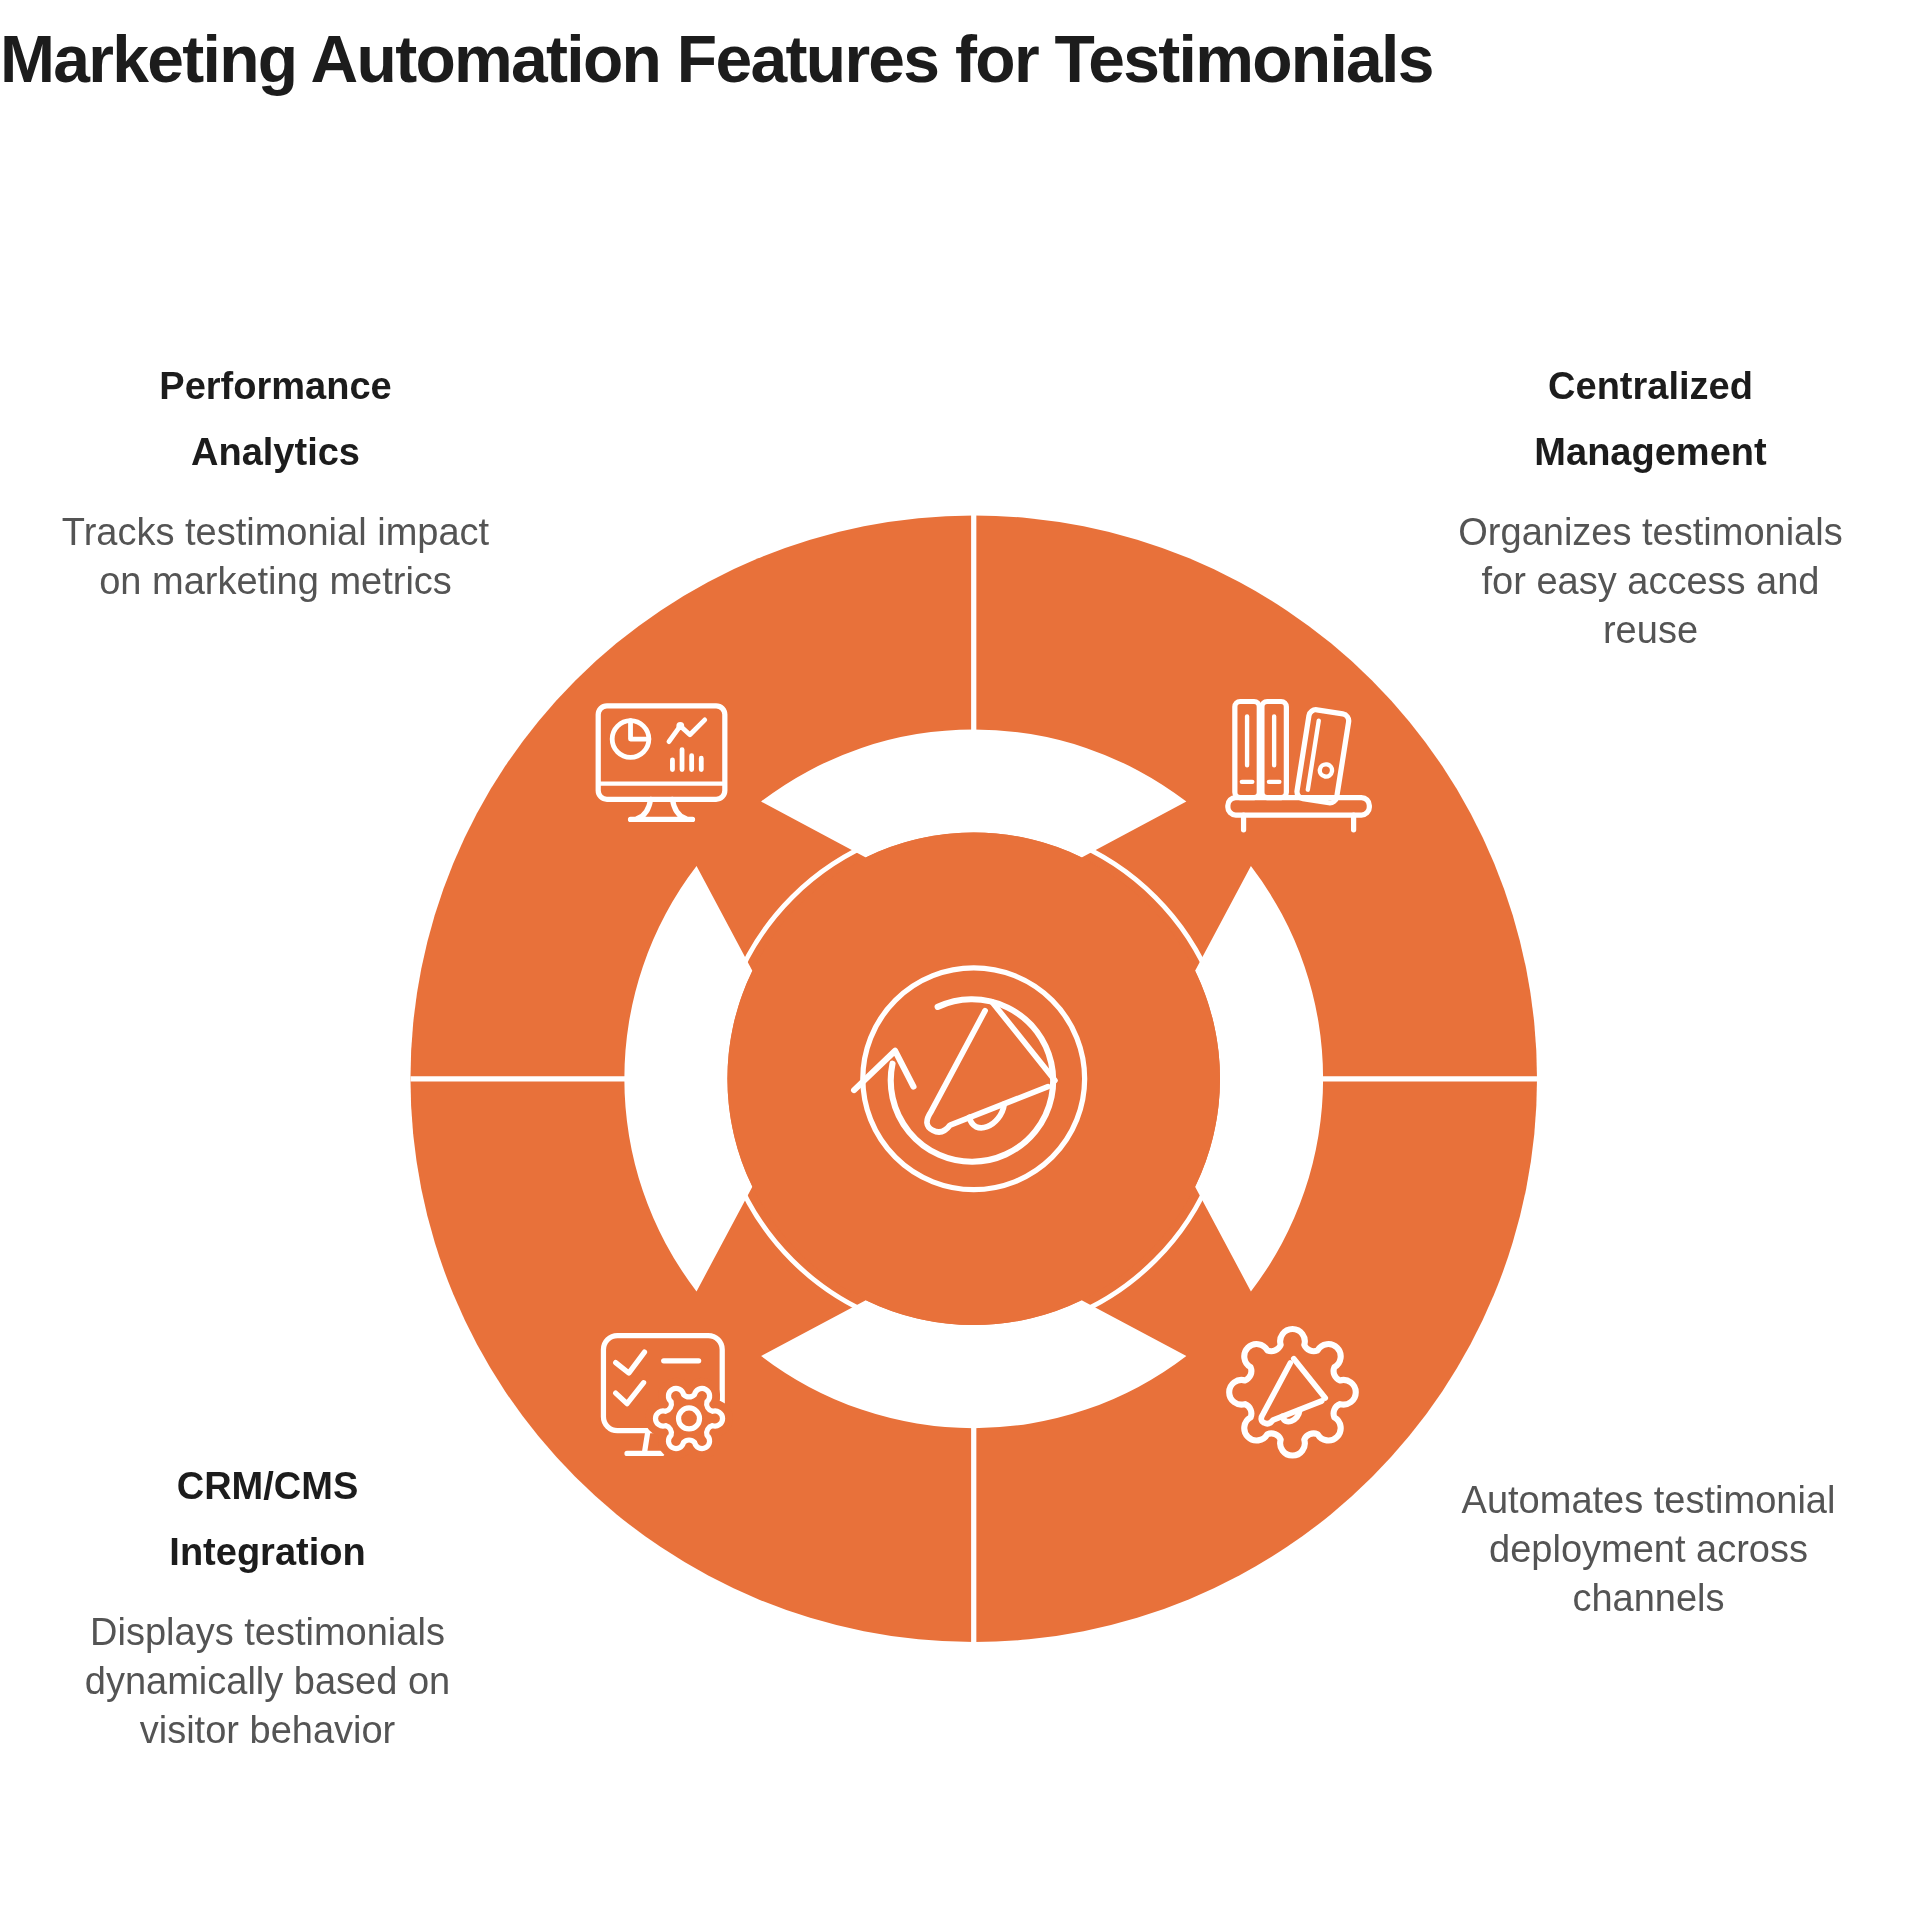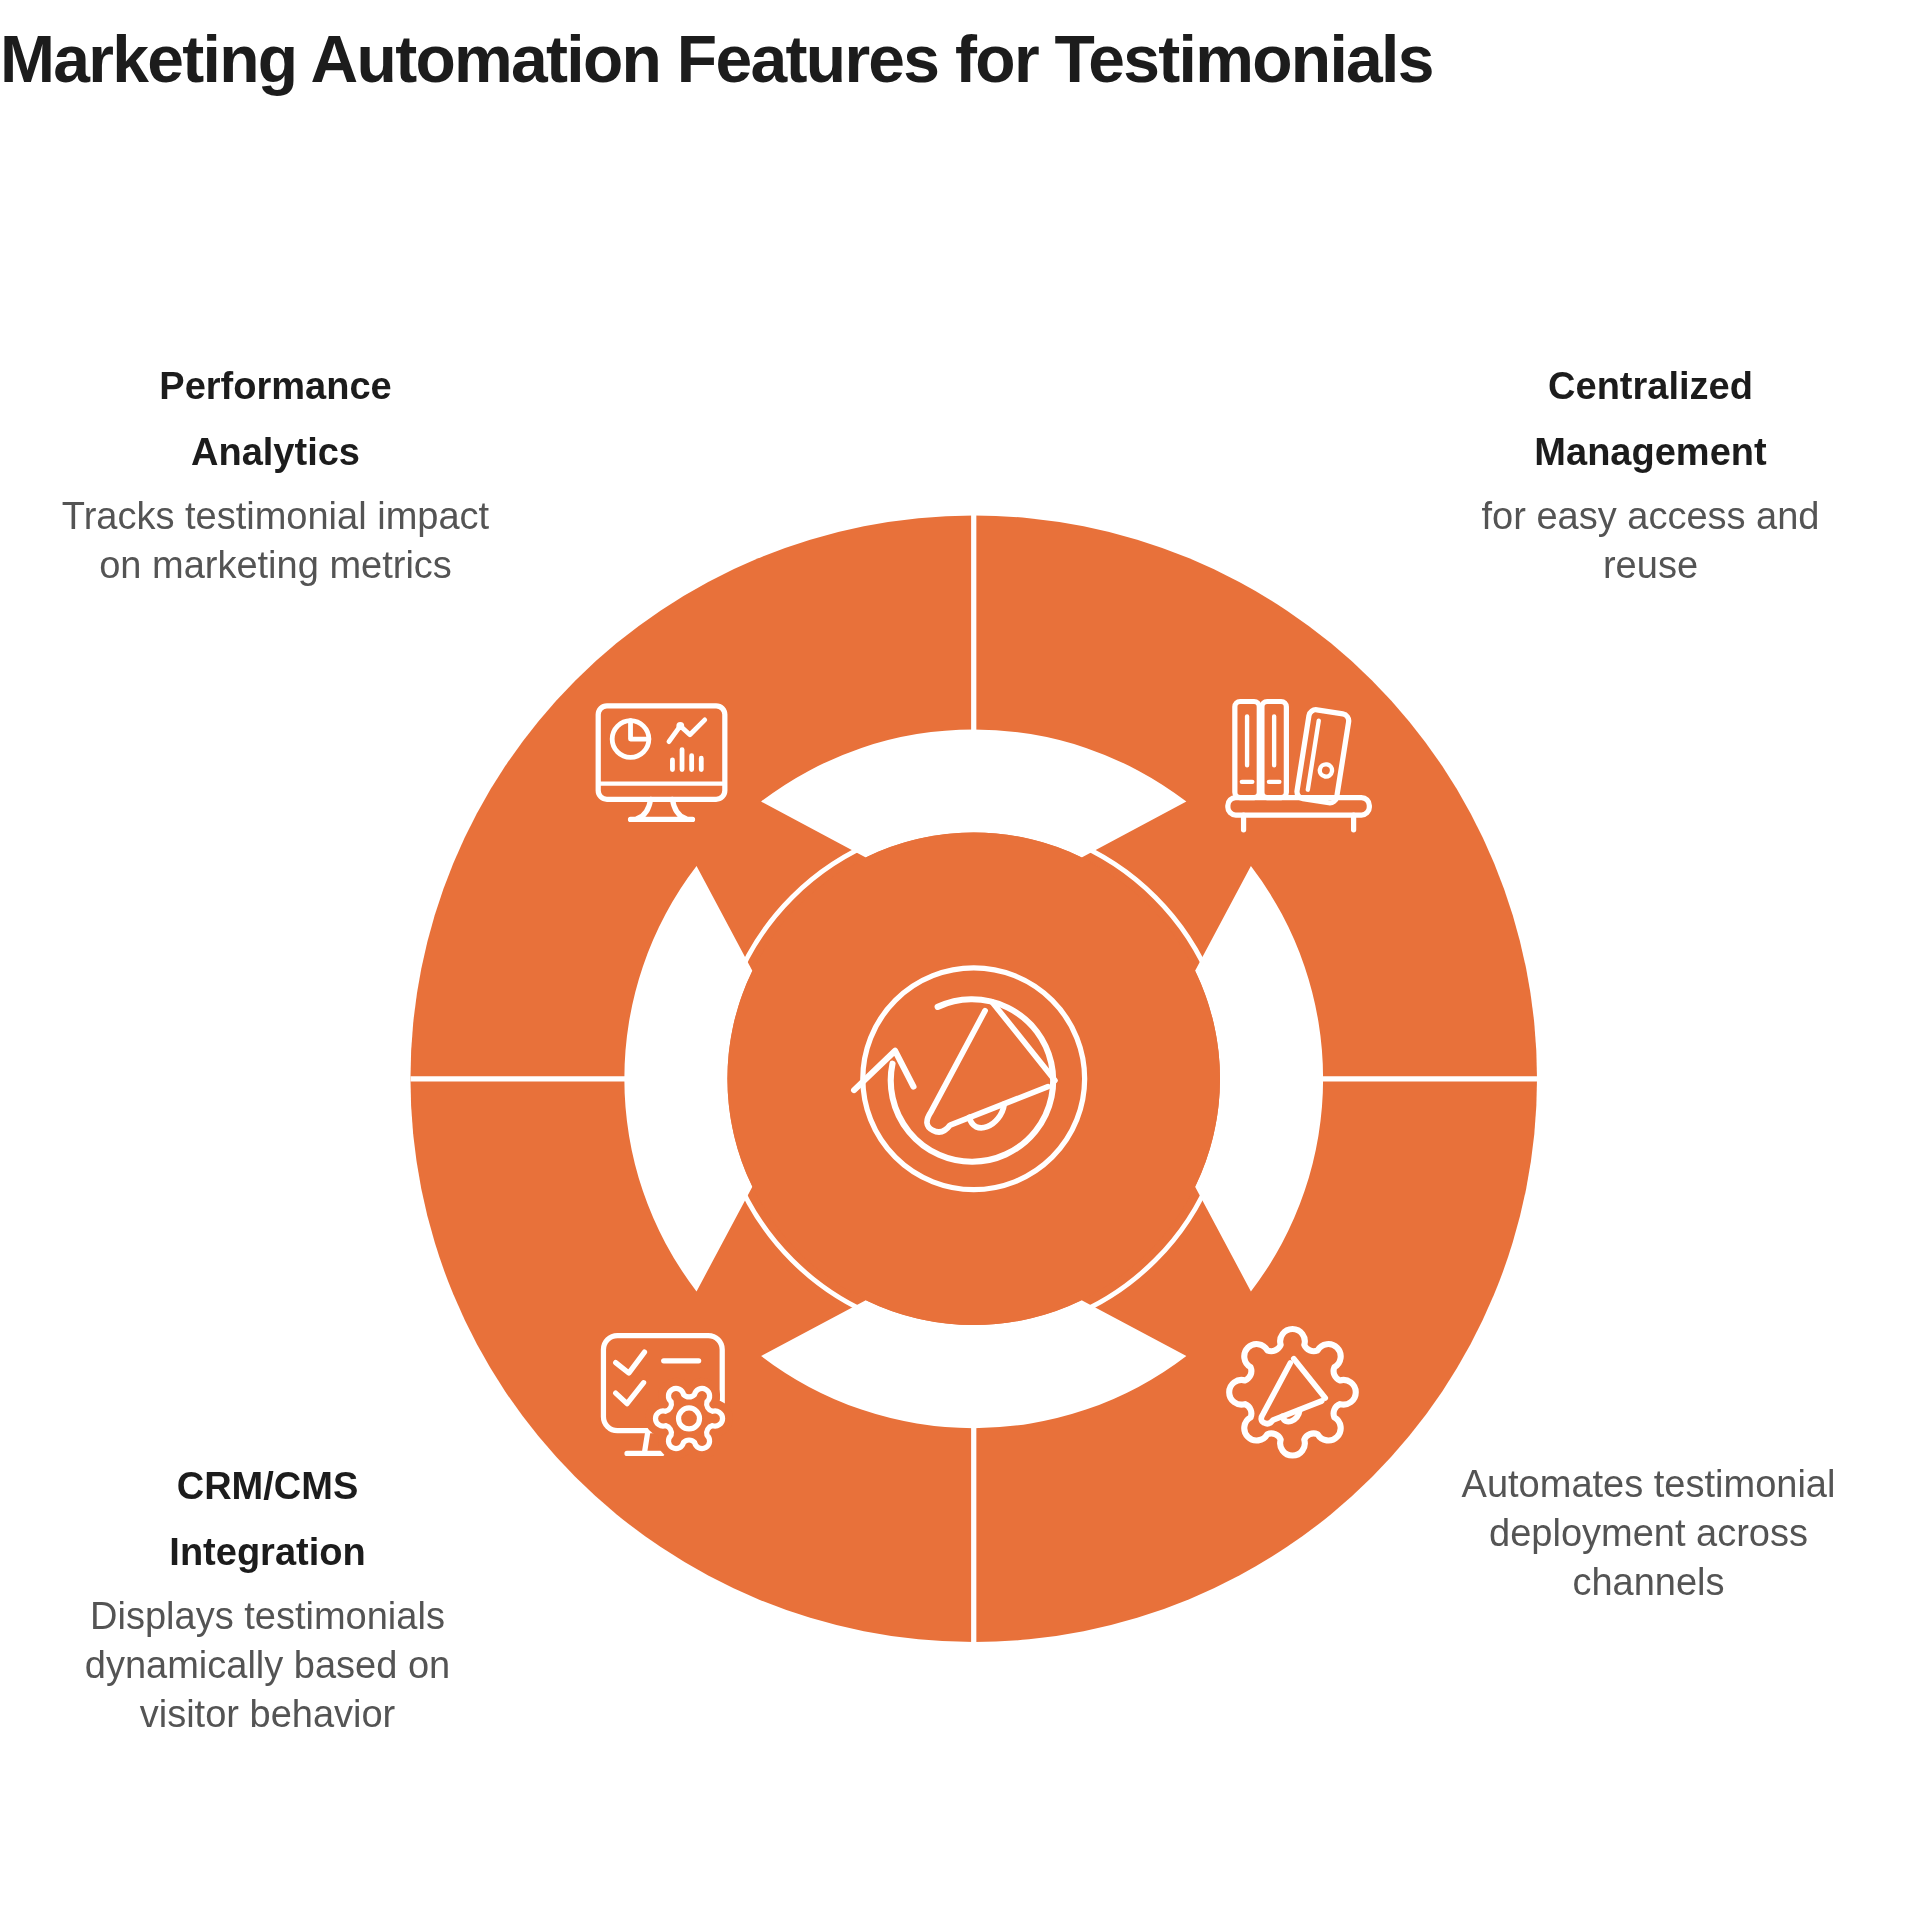--- a/index.html
+++ b/index.html
@@ -10,21 +10,21 @@
   }
   html,body{margin:0;padding:0;background:#fff;}
   body{width:1923px;height:1913px;font-family:"Liberation Sans",sans-serif;}
   .canvas{position:relative;width:1923px;height:1913px;background:#fff;overflow:hidden;}
   .page-title{
     position:absolute;top:21px;left:0;width:1817px;text-align:left;
     font-size:66px;font-weight:700;letter-spacing:-1.7px;color:var(--heading);
   }
   .feature{position:absolute;text-align:center;}
   .f-title{font-size:38px;font-weight:700;line-height:66px;color:var(--heading);}
-  .f-desc{font-size:38px;line-height:49px;color:var(--body);margin-top:7px;}
+  .f-desc{font-size:38px;line-height:49px;color:var(--body);margin-top:23px;}
   .pos-tl{left:31px;top:353px;width:489px;}
   .pos-tr{left:1406px;top:353px;width:489px;}
   .pos-bl{left:23px;top:1453px;width:489px;text-align:center;}
   .pos-br{left:1404px;top:1453px;width:489px;}
   svg.diagram{position:absolute;left:0;top:0;}
   .accent-fill{fill:var(--accent);}
   .white-fill{fill:#fff;}
   .wstroke{stroke:var(--icon);fill:none;stroke-linecap:round;stroke-linejoin:round;}
   .astroke{stroke:var(--accent);fill:var(--accent);stroke-linecap:round;stroke-linejoin:round;}
   .divider{stroke:#fff;stroke-width:6;fill:none;}
@@ -46,20 +46,21 @@
       <div>on marketing metrics</div>
     </div>
   </div>
 
   <div class="feature pos-tr">
     <div class="f-title">
       <div>Centralized</div>
       <div>Management</div>
     </div>
     <div class="f-desc">
+      <div>Organizes testimonials</div>
       <div>for easy access and</div>
       <div>reuse</div>
     </div>
   </div>
 
   <div class="feature pos-bl">
     <div class="f-title">
       <div>CRM/CMS</div>
       <div>Integration</div>
     </div>

